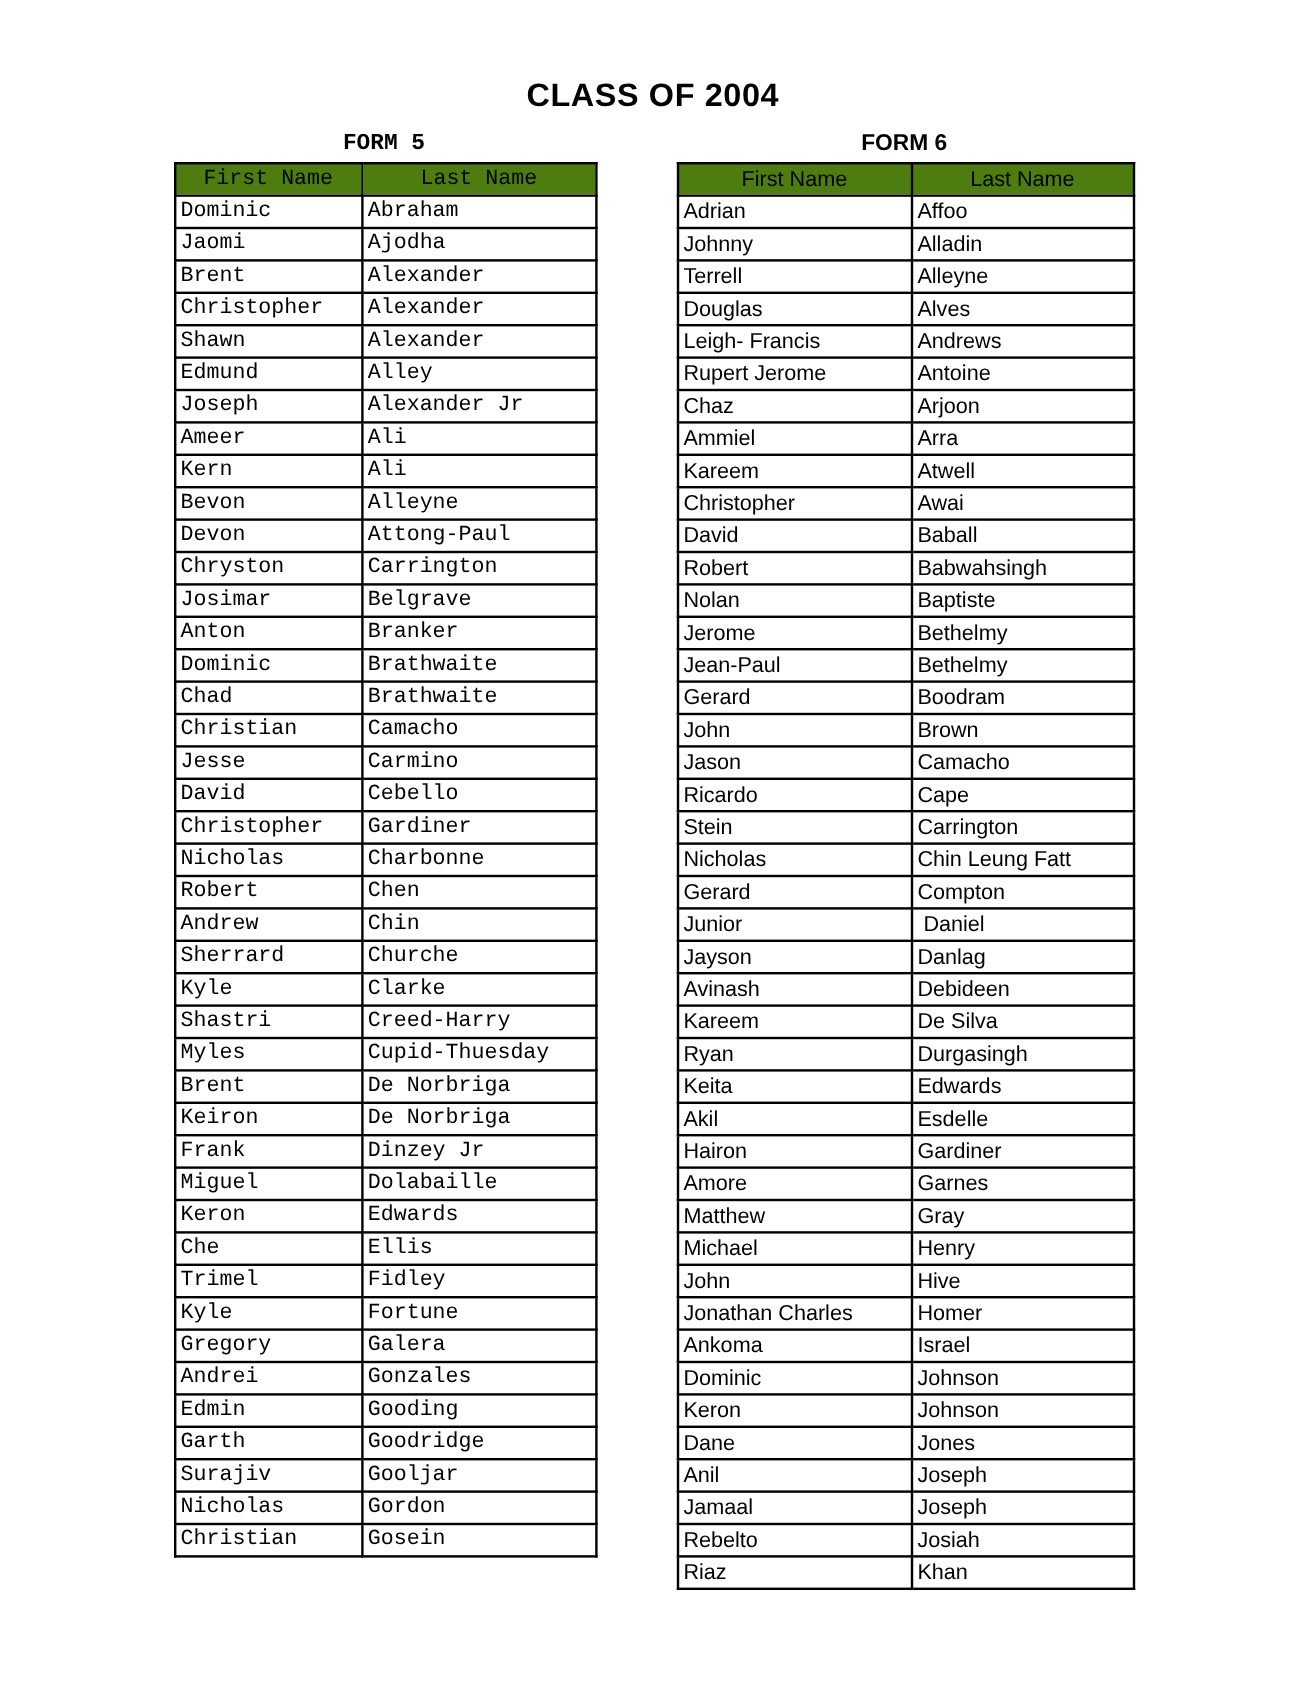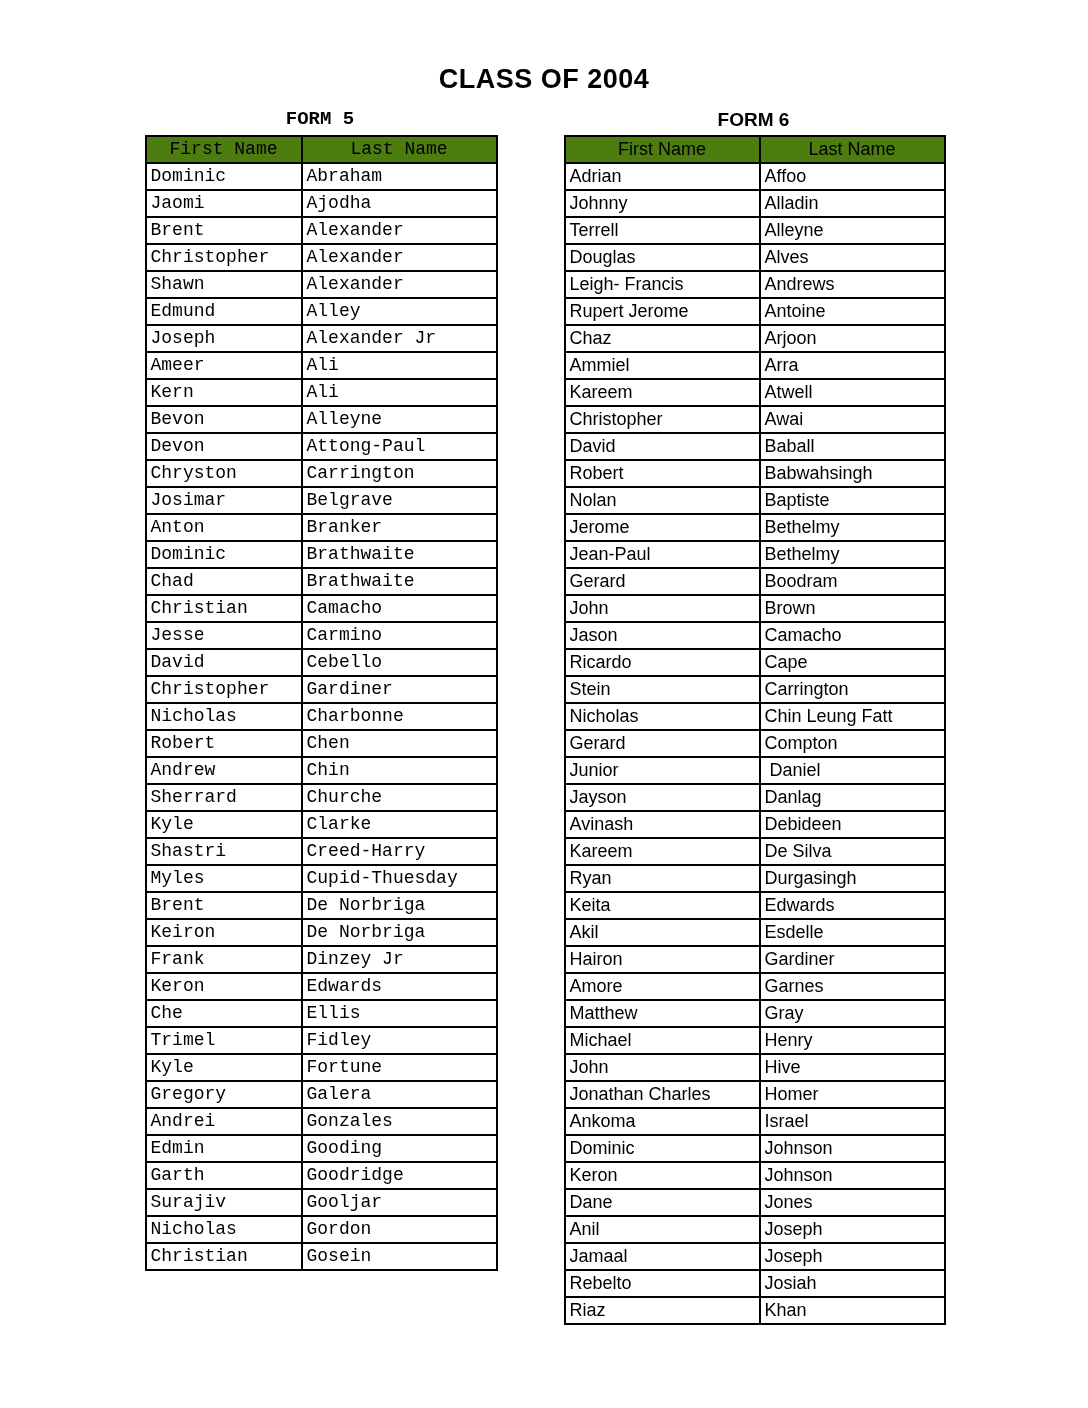--- a/index.html
+++ b/index.html
@@ -206,20 +206,24 @@
             </tr>
             <tr>
               <td>Keiron</td>
               <td>De Norbriga</td>
             </tr>
             <tr>
               <td>Frank</td>
               <td>Dinzey Jr</td>
             </tr>
             <tr>
+              <td>Miguel</td>
+              <td>Dolabaille</td>
+            </tr>
+            <tr>
               <td>Keron</td>
               <td>Edwards</td>
             </tr>
             <tr>
               <td>Che</td>
               <td>Ellis</td>
             </tr>
             <tr>
               <td>Trimel</td>
               <td>Fidley</td>

